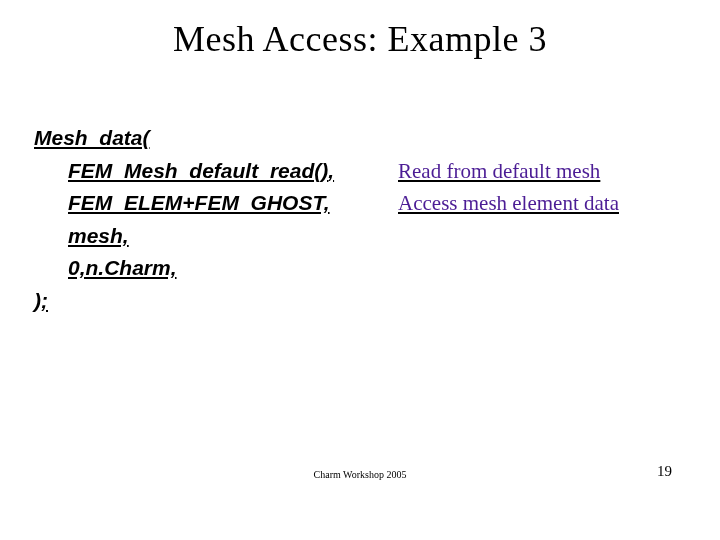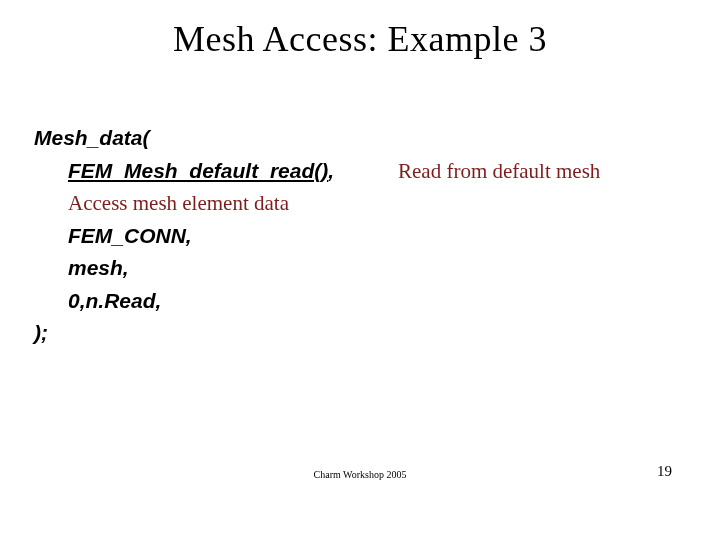--- a/index.html
+++ b/index.html
@@ -23,20 +23,21 @@
     font-size: 36px;
     font-weight: 400;
     padding-top: 18px;
     letter-spacing: 0.5px;
   }
   .body {
     position: absolute;
     top: 122px;
     left: 34px;
     right: 34px;
+    text-decoration: underline;
   }
   .code-line {
     font-family: Arial, Helvetica, sans-serif;
     font-size: 21px;
     font-weight: 700;
     font-style: italic;
     line-height: 1.55;
     white-space: nowrap;
   }
   .code-indent {
@@ -48,21 +49,21 @@
   }
   .row .code-col {
     width: 330px;
     flex: 0 0 330px;
   }
   .annot {
     font-family: "Comic Sans MS", "Comic Sans", cursive;
     font-size: 21px;
     font-weight: 400;
     font-style: normal;
-    color: #7f1d1d;
+    color: #4c1d95;
   }
   .underline {
     text-decoration: underline;
   }
   .footer-center {
     position: absolute;
     bottom: 20px;
     width: 100%;
     text-align: center;
     font-size: 10px;
@@ -86,26 +87,26 @@
     <div class="code-line">Mesh_data(</div>
 
     <div class="row code-line code-indent">
       <div class="code-col">
         <span class="underline">FEM_Mesh_default_read()</span><span>,</span>
       </div>
       <div class="annot">Read from default mesh</div>
     </div>
 
     <div class="row code-line code-indent">
+      <div class="code-col">FEM_ELEM+FEM_GHOST,</div>
       <div class="annot">Access mesh element data</div>
     </div>
 
-    <div class="code-line code-indent">FEM_CONN,</div>
     <div class="code-line code-indent">mesh,</div>
-    <div class="code-line code-indent">0,n.Read,</div>
+    <div class="code-line code-indent">0,n.Charm,</div>
 
     <div class="code-line">);</div>
 
   </div>
 
   <div class="footer-center">Charm Workshop 2005</div>
   <div class="footer-right">19</div>
 
 </div>
 

